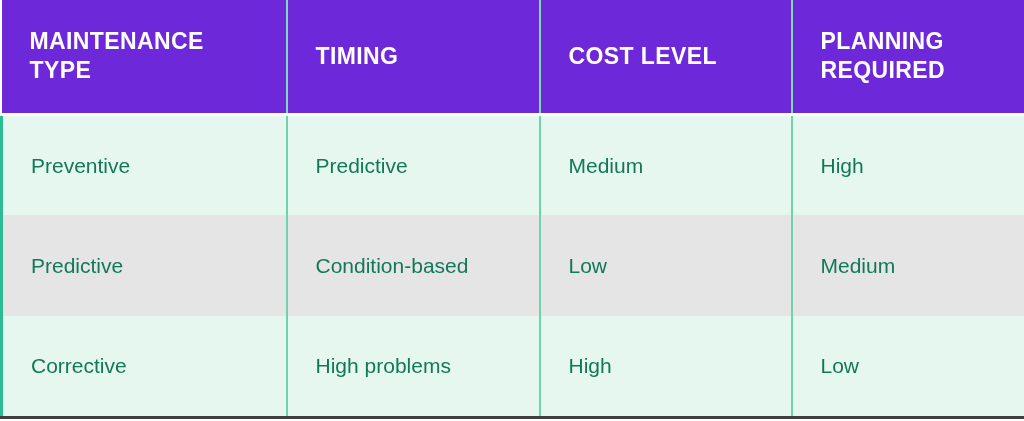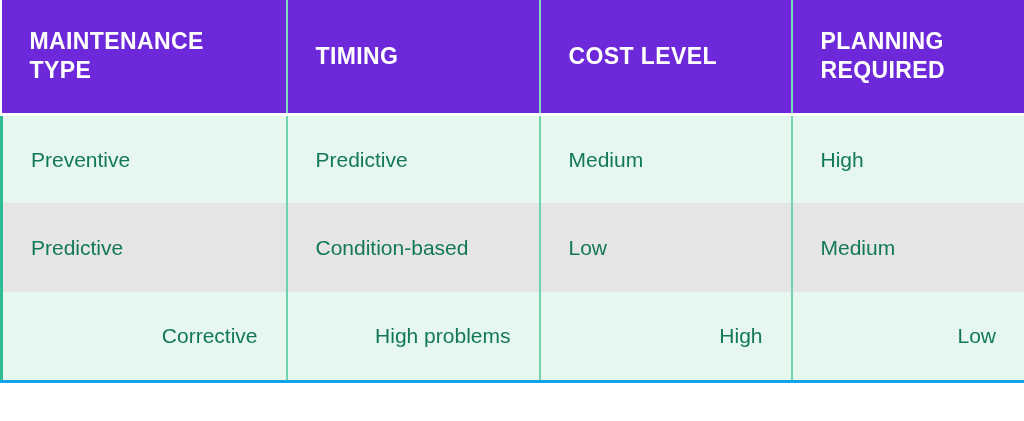--- a/index.html
+++ b/index.html
@@ -46,39 +46,38 @@
     border-right: 2px solid #7ddcb8;
     border-bottom: 3px solid #ffffff;
   }
   thead th:last-child {
     border-right: none;
   }
 
   
   tbody td {
     box-sizing: border-box;
-    height: 89px;
+    height: 101px;
     padding: 0 28px;
     vertical-align: middle;
     text-align: left;
     color: #13785a;
     font-size: 21px;
     font-weight: normal;
     line-height: 1.3;
     border-right: 2px solid #6fd3ad;
   }
   tbody td:first-child {
     border-left: 3px solid #2dbb92;
   }
   tbody td:last-child {
     border-right: 3px solid #2dbb92;
   }
   tbody tr:last-child td {
-    border-bottom: 3px solid #0ea5e9;
-    text-align: right;
+    border-bottom: 3px solid #404040;
   }
 
   tbody tr.row-odd  td { background: #e6f7ef; }
   tbody tr.row-even td { background: #e5e5e5; }
 
   
   col.c0 { width: 285px; }
   col.c1 { width: 253px; }
   col.c2 { width: 252px; }
   col.c3 { width: 234px; }

